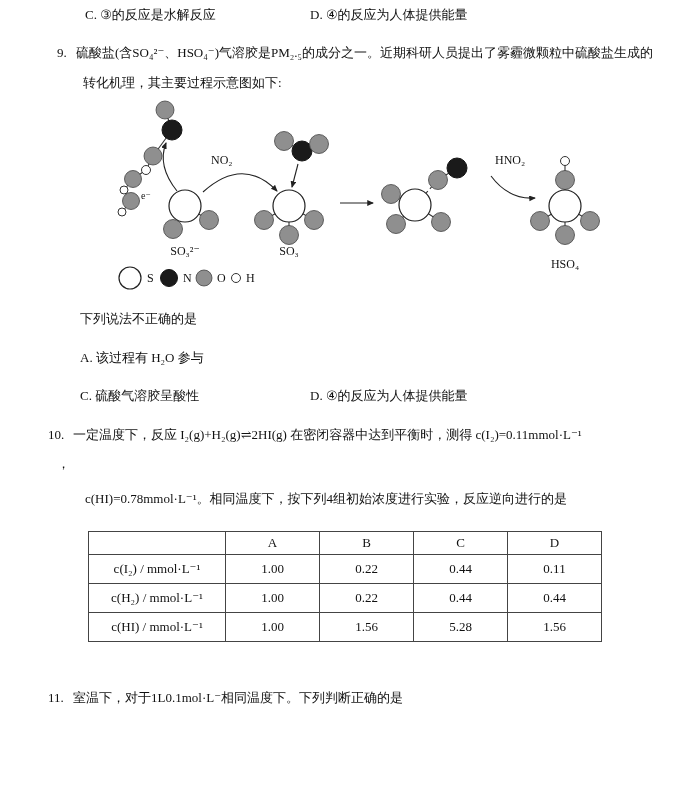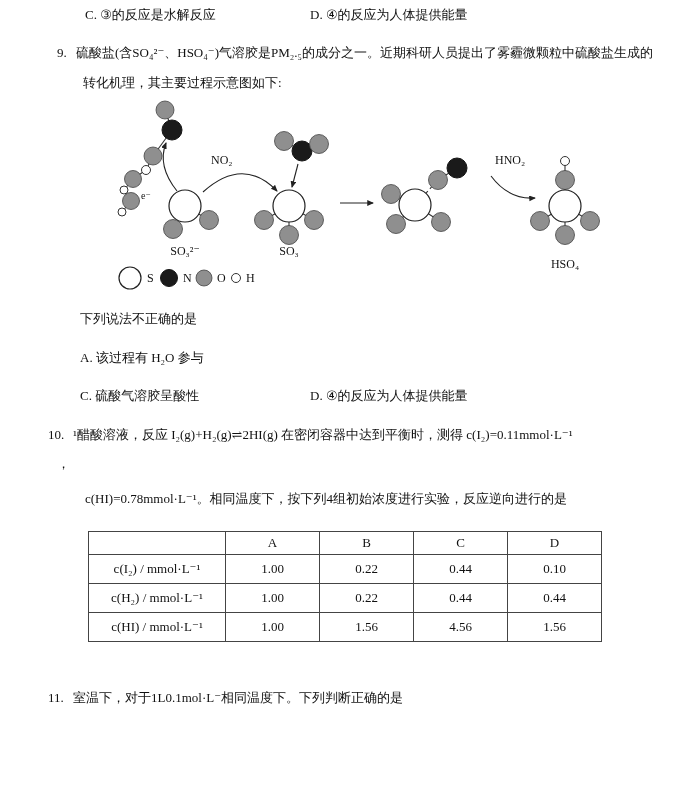--- a/index.html
+++ b/index.html
@@ -146,52 +146,52 @@
       <text class="dlabel" x="141" y="184">H</text>
     </g>
   </svg>
 
   <span class="line" style="left:80px; top:311px">下列说法不正确的是</span>
   <span class="line" style="left:80px; top:350px">A. 该过程有 H₂O 参与</span>
   <span class="line" style="left:80px; top:388px">C. 硫酸气溶胶呈酸性</span>
   <span class="line" style="left:310px; top:388px">D. ④的反应为人体提供能量</span>
 
   <span class="line" style="left:48px; top:427px">10.</span>
-  <span class="line" style="left:73px; top:427px">¹醋酸溶液，反应 I₂(g)+H₂(g)⇌2HI(g) 在密闭容器中达到平衡时，测得 c(I₂)=0.11mmol·L⁻¹</span>
+  <span class="line" style="left:73px; top:427px">一定温度下，反应 I₂(g)+H₂(g)⇌2HI(g) 在密闭容器中达到平衡时，测得 c(I₂)=0.11mmol·L⁻¹</span>
   <span class="line" style="left:57px; top:456px">，</span>
   <span class="line" style="left:85px; top:491px">c(HI)=0.78mmol·L⁻¹。相同温度下，按下列4组初始浓度进行实验，反应逆向进行的是</span>
 
   <table class="conc-table" style="left:88px; top:531px">
     <tbody>
         <tr class="head">
       <td class="label-col"></td>
       <td>A</td>
       <td>B</td>
       <td>C</td>
       <td>D</td>
     </tr>
     <tr>
       <td class="label-col">c(I₂) / mmol·L⁻¹</td>
       <td>1.00</td>
       <td>0.22</td>
       <td>0.44</td>
-      <td>0.10</td>
+      <td>0.11</td>
     </tr>
     <tr>
       <td class="label-col">c(H₂) / mmol·L⁻¹</td>
       <td>1.00</td>
       <td>0.22</td>
       <td>0.44</td>
       <td>0.44</td>
     </tr>
     <tr>
       <td class="label-col">c(HI) / mmol·L⁻¹</td>
       <td>1.00</td>
       <td>1.56</td>
-      <td>4.56</td>
+      <td>5.28</td>
       <td>1.56</td>
     </tr>
   </tbody>
     </table>
 
 
   <span class="line" style="left:48px; top:690px">11.</span>
   <span class="line" style="left:73px; top:690px">室温下，对于1L0.1mol·L⁻相同温度下。下列判断正确的是</span>
 
 </div>

